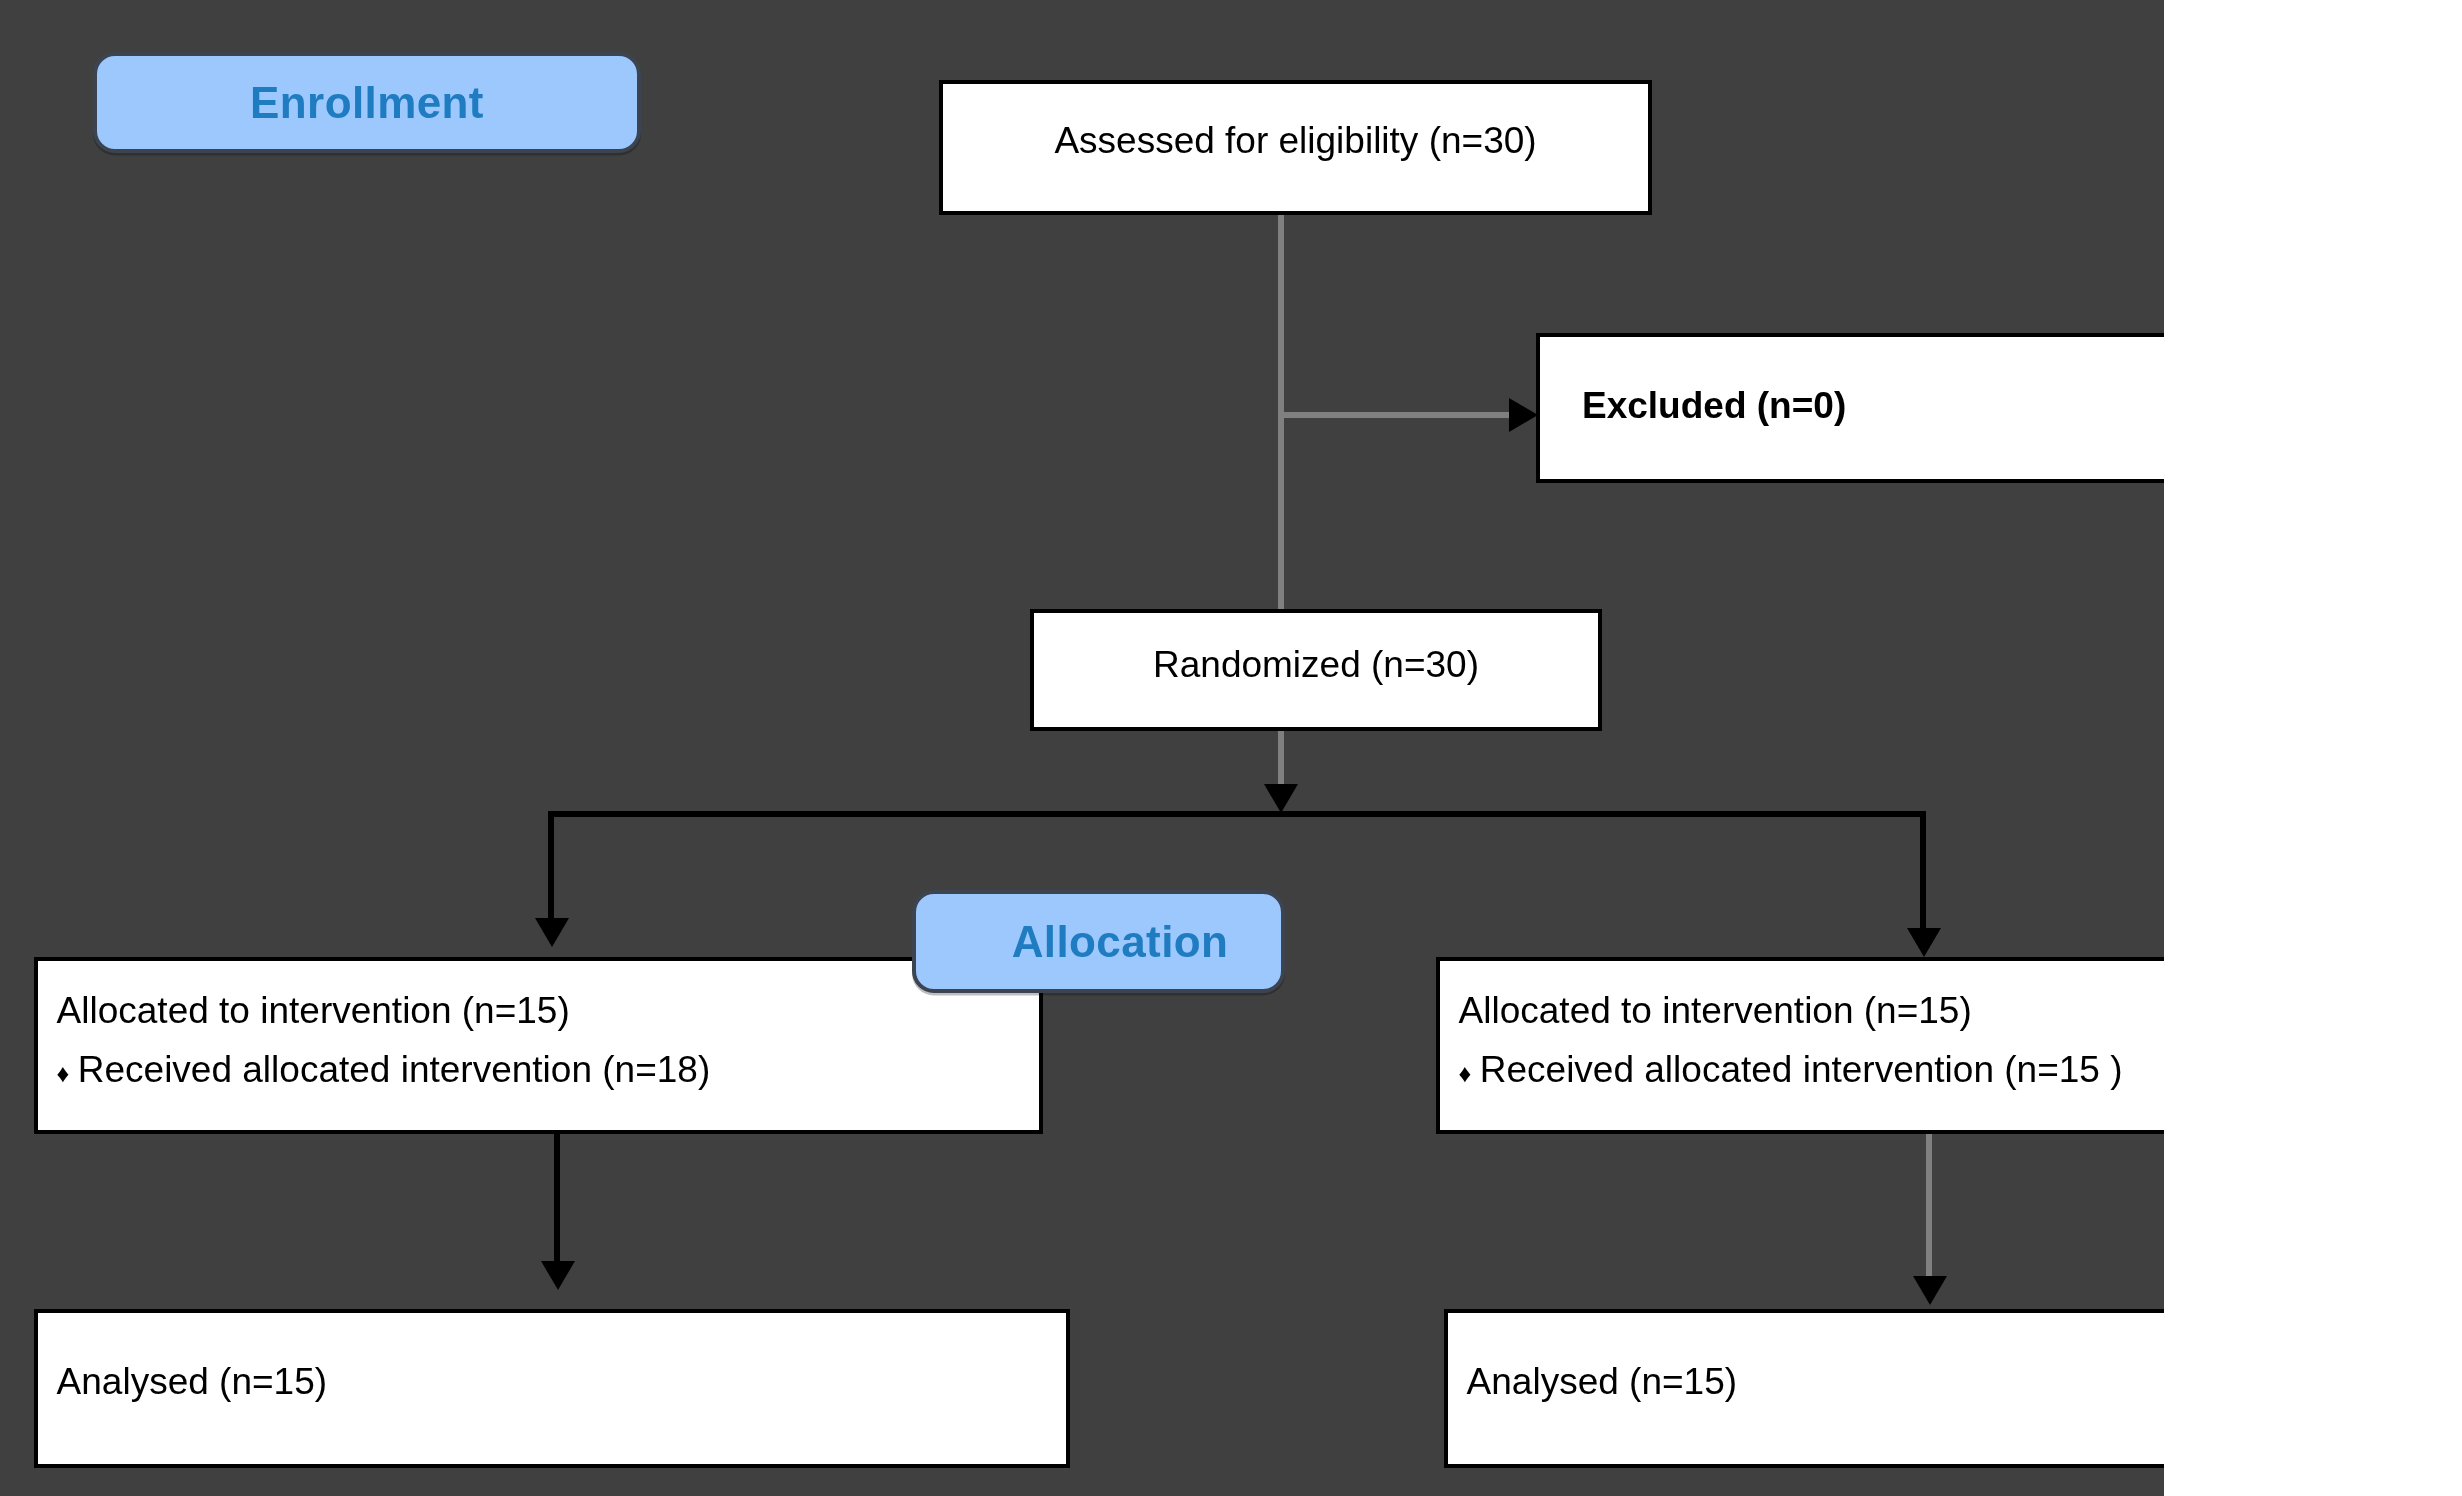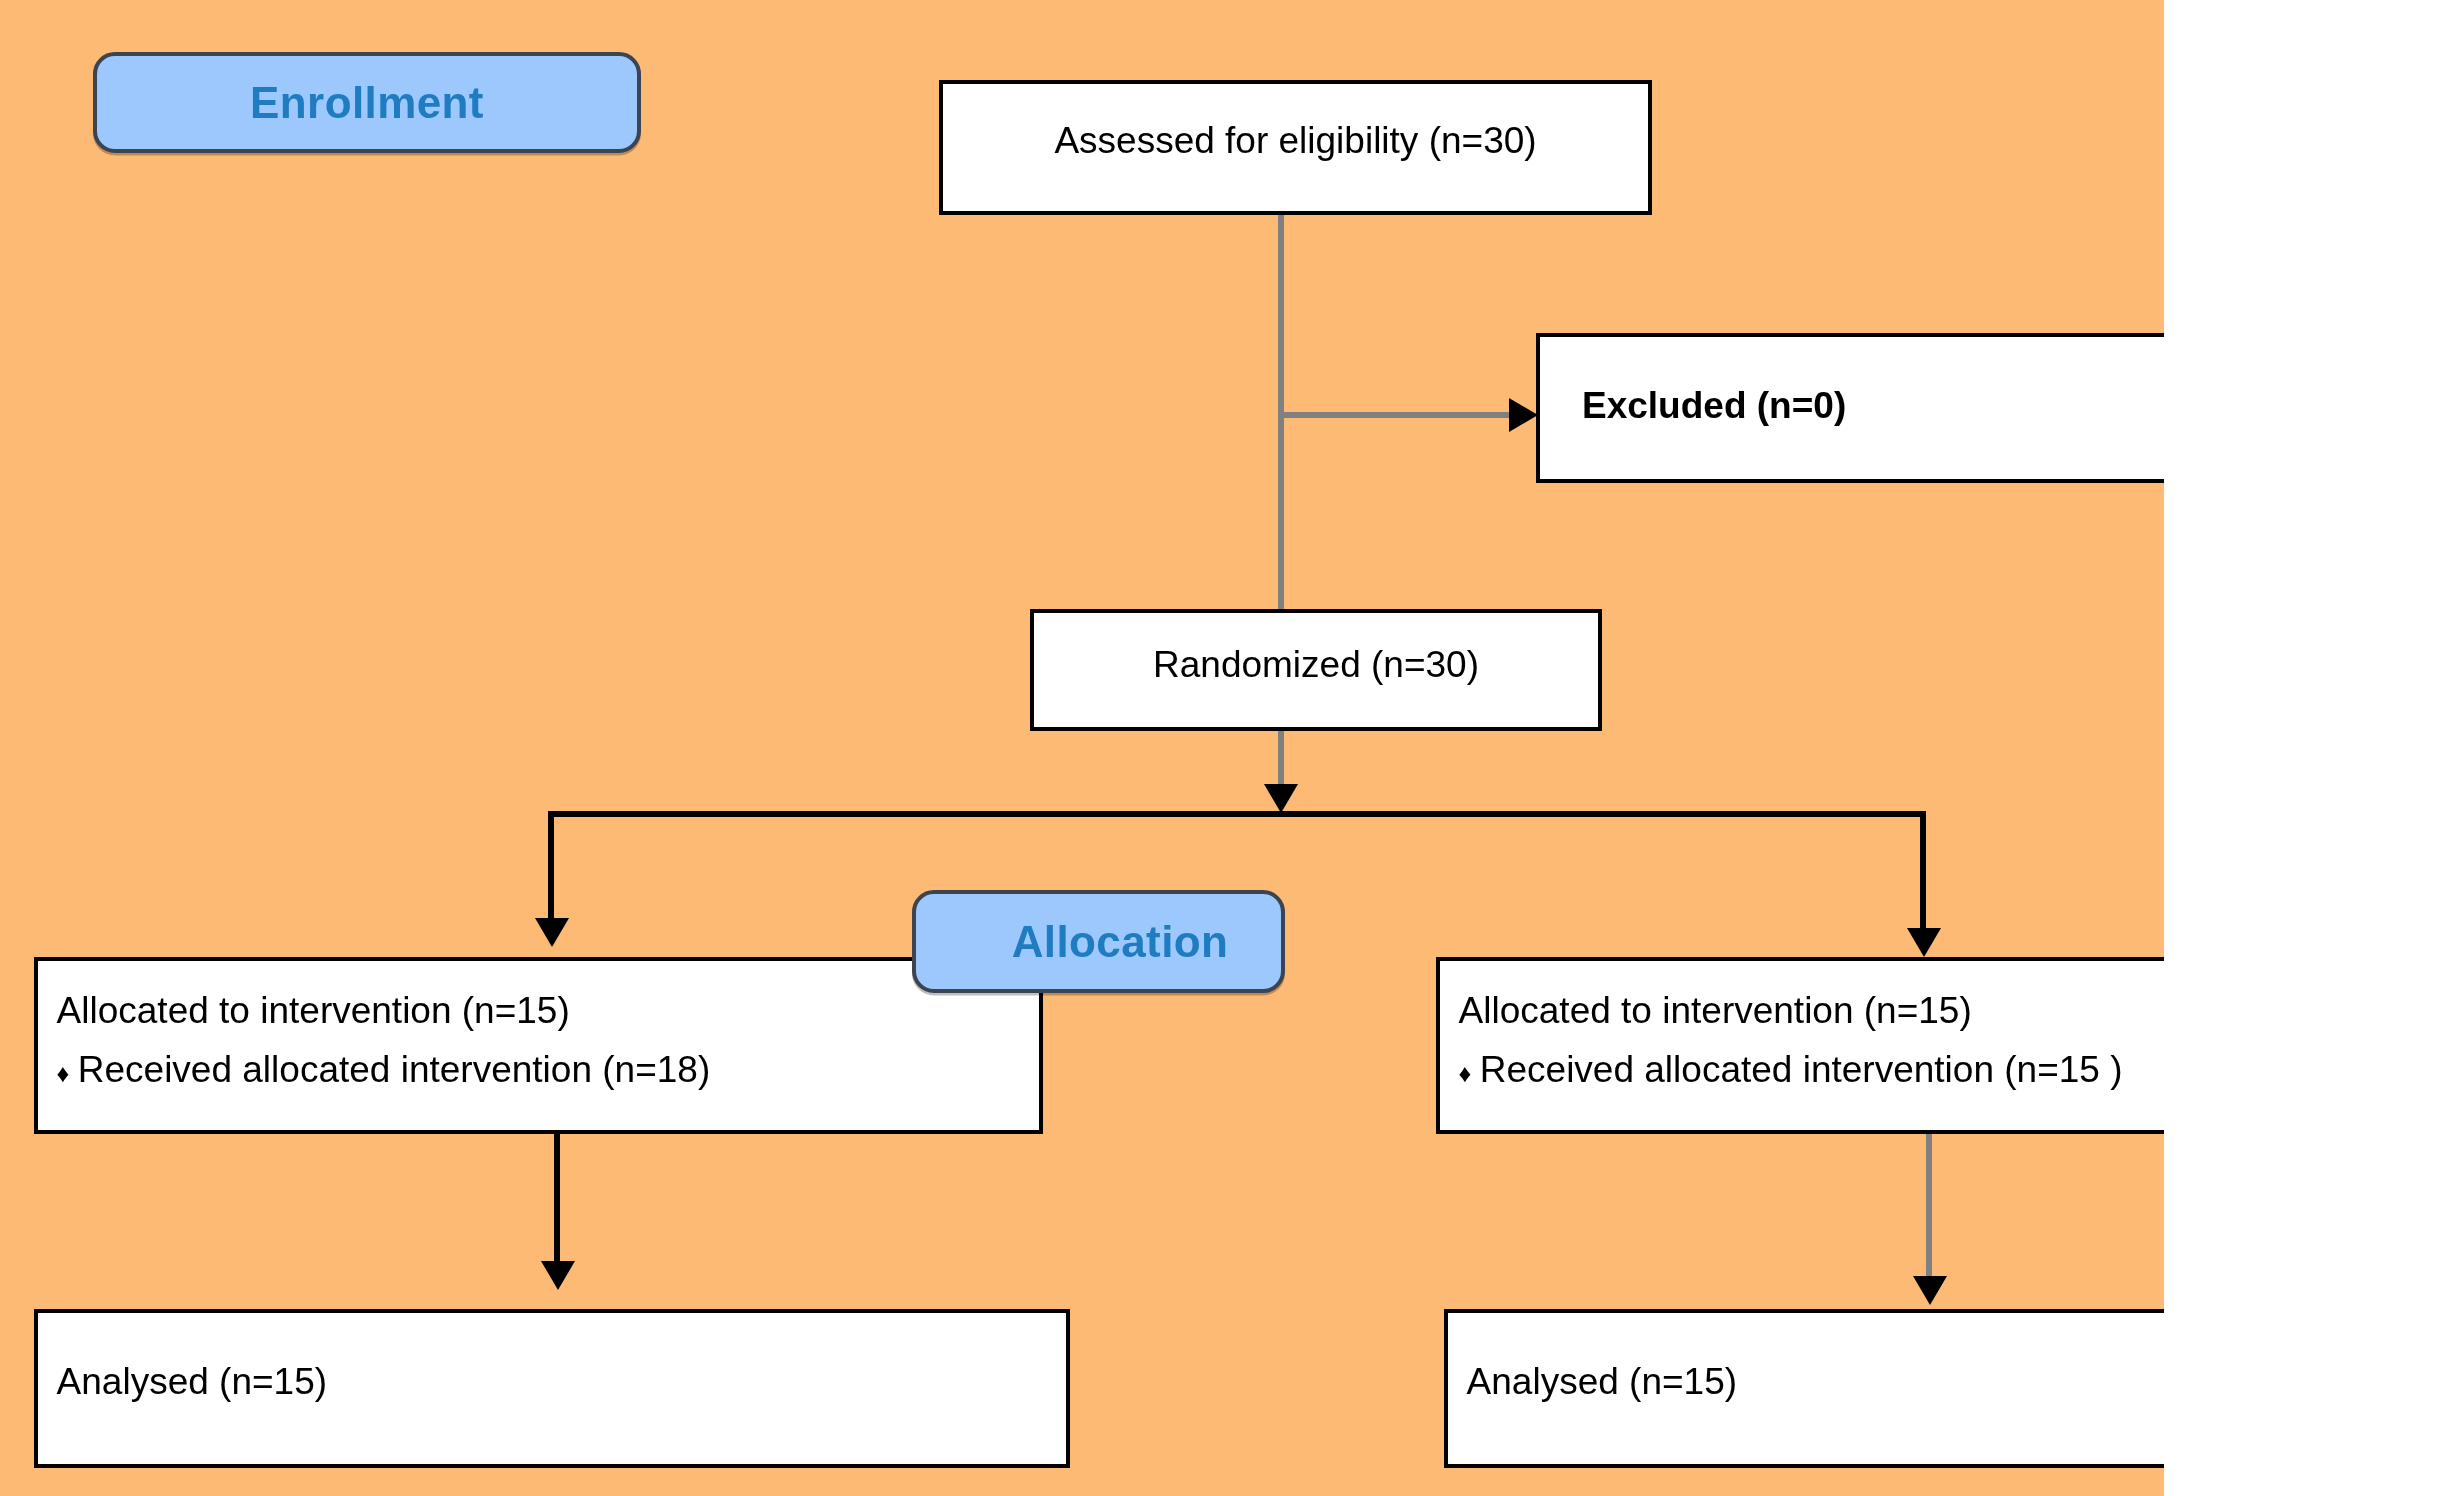--- a/index.html
+++ b/index.html
@@ -7,21 +7,21 @@
     padding: 0;
     background: #ffffff;
   }
   body {
     font-family: "Liberation Sans", sans-serif;
   }
   #canvas {
     position: relative;
     width: 2164px;
     height: 1497px;
-    background: #fdba74;
+    background: #404040;
     overflow: hidden;
   }
   .box {
     position: absolute;
     box-sizing: border-box;
     background: #ffffff;
     border: 4.2px solid #000000;
     z-index: 3;
   }
   .box-text {

